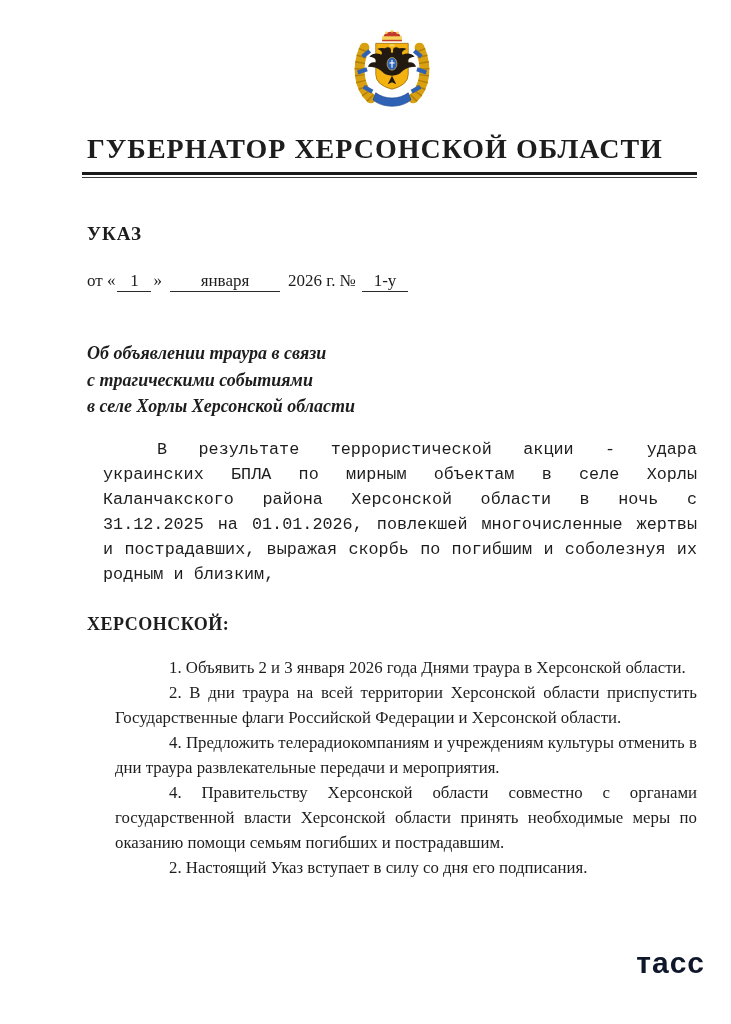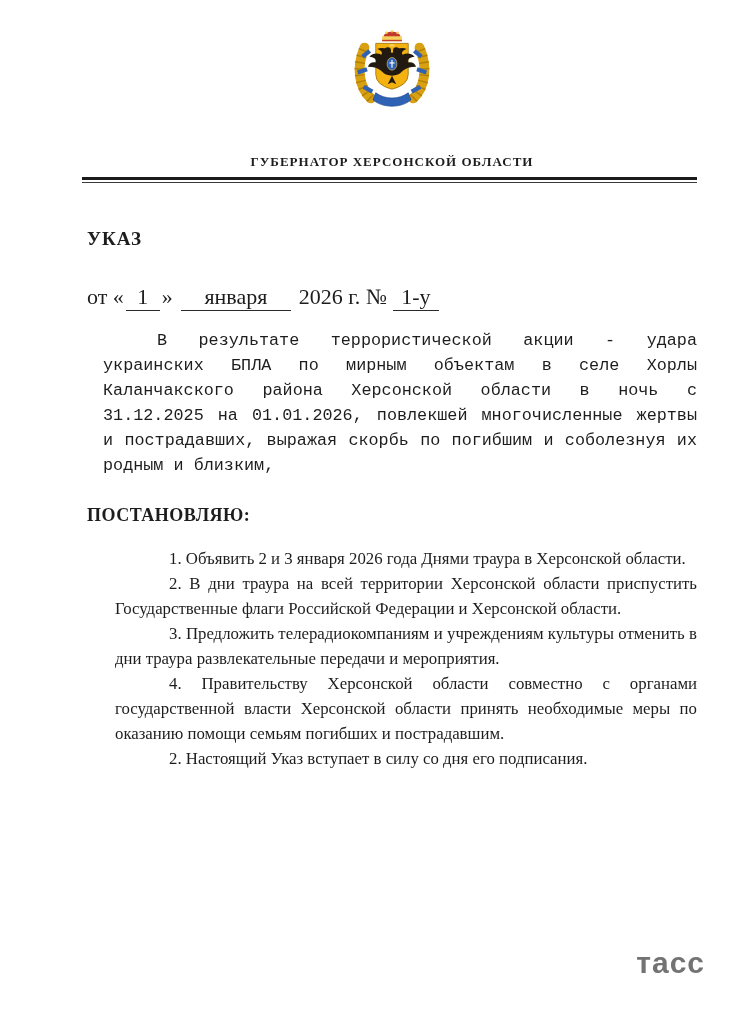--- a/index.html
+++ b/index.html
@@ -10,44 +10,44 @@
     background:#ffffff;
     overflow:hidden;
     font-family:"Liberation Serif", serif;
     color:#1d1d1d;
   }
   .content{padding:25px 34px 0 87px;}
 
   .emblem{display:block;margin:0 auto;width:106px;height:96px;}
 
   .doc-title{
-    margin-top:33px;
-    text-align:center;
+    margin-top:12px;
+    text-align:left;
     font-weight:bold;
-    font-size:13px;
+    font-size:28px;
     letter-spacing:1px;
     white-space:nowrap;
   }
   .rule{
     margin-top:7px;
     margin-left:-5px;
     height:2px;
     border-top:3px solid #1b1b1b;
     border-bottom:1.5px solid #3c3c3c;
   }
   .doc-type{
     margin-top:45px;
     text-align:left;
     font-weight:bold;
     font-size:19px;
     letter-spacing:1px;
   }
   .date-line{
-    margin-top:34px;
-    font-size:22px;
+    margin-top:26px;
+    font-size:17px;
     white-space:nowrap;
   }
   .date-line .u{
     display:inline-block;
     border-bottom:1.5px solid #2a2a2a;
     text-align:center;
   }
   .u-day{min-width:34px;margin:0 2px;}
   .u-month{min-width:110px;margin:0 8px;}
   .u-num{min-width:46px;margin-left:6px;}
@@ -86,21 +86,21 @@
     font-weight:bold;
     font-size:17.5px;
   }
   .tass{
     position:absolute;
     right:26px;bottom:44px;
     font-family:"Liberation Sans", sans-serif;
     font-weight:bold;
     font-size:30px;
     letter-spacing:1px;
-    color:#737373;
+    color:#0f172a;
     user-select:none;
   }
 </style>
 </head>
 <body>
 
 <div class="page">
   <div class="content">
 
     <svg class="emblem" viewBox="0 0 150 136" aria-hidden="true">
@@ -151,29 +151,34 @@
 
     <div class="doc-title">ГУБЕРНАТОР ХЕРСОНСКОЙ ОБЛАСТИ</div>
     <div class="rule"></div>
 
     <div class="doc-type">УКАЗ</div>
 
     <div class="date-line">
       <span>от «</span><span class="u u-day">1</span><span>»</span><span class="u u-month">января</span><span>2026 г. №</span><span class="u u-num">1-у</span>
     </div>
 
+    <div class="subject">
+      <div>Об объявлении траура в связи</div>
+      <div>с трагическими событиями</div>
+      <div>в селе Хорлы Херсонской области</div>
+    </div>
 
     <p class="para">В результате террористической акции - удара украинских БПЛА по мирным объектам в селе Хорлы Каланчакского района  Херсонской области в ночь с 31.12.2025 на 01.01.2026, повлекшей многочисленные жертвы и пострадавших, выражая скорбь по погибшим и соболезнуя их родным и близким,</p>
 
-    <div class="resolve">ПОСТАНОВЛЯЮ:</div>
+    <div class="resolve">ХЕРСОНСКОЙ:</div>
 
     <div class="items">
       <p class="item">1. Объявить 2 и 3 января  2026 года Днями траура в Херсонской области.</p>
       <p class="item">2. В дни траура на всей территории Херсонской области приспустить Государственные флаги Российской Федерации и Херсонской области.</p>
-      <p class="item">3. Предложить телерадиокомпаниям и учреждениям культуры отменить в дни траура развлекательные передачи и мероприятия.</p>
+      <p class="item">4. Предложить телерадиокомпаниям и учреждениям культуры отменить в дни траура развлекательные передачи и мероприятия.</p>
       <p class="item">4. Правительству Херсонской области  совместно с органами государственной власти Херсонской области  принять необходимые меры по оказанию помощи семьям погибших и пострадавшим.</p>
       <p class="item">2. Настоящий Указ вступает в силу со дня его подписания.</p>
     </div>
 
   </div>
 
   <div class="tass">тасс</div>
 </div>
 
 </body></html>

